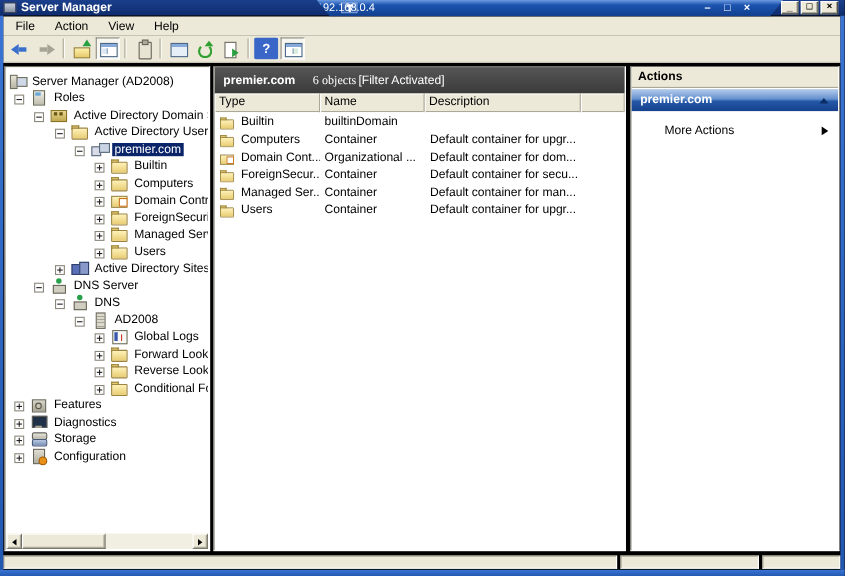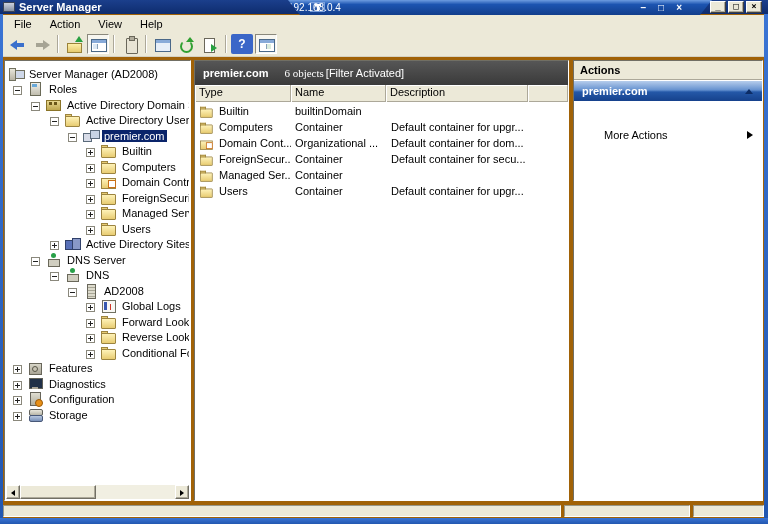--- a/index.html
+++ b/index.html
@@ -1,18 +1,18 @@
 <!DOCTYPE html>
 <html><head>
 <meta charset="utf-8">
 <style>
   * { margin:0; padding:0; box-sizing:border-box; }
   html,body { background:#444; }
   body { font-family:"Liberation Sans", sans-serif; }
-  #frame { position:relative; width:768px; height:524px; background:#a16207; overflow:hidden;
+  #frame { position:relative; width:768px; height:524px; background:#000000; overflow:hidden;
            font-size:11px; color:#000; }
 
   
   .titlebar { position:absolute; left:0; top:0; width:768px; height:14px;
               background:linear-gradient(#1b3f8c,#0e2c6e); display:flex; align-items:center; z-index:5; }
   .app-icon { width:12px; height:10px; margin:0 4px 0 3px;
               background:linear-gradient(#cdd2de,#8791a3); border:1px solid #3c4references4; border:1px solid #3c4456; }
   .title-text { color:#fff; font-weight:bold; font-size:11px; line-height:14px; }
 
   .win-buttons { position:absolute; right:6px; top:1px; display:flex; gap:2px; z-index:8; }
@@ -134,21 +134,21 @@
   .lv-cell { padding:0 4px; overflow:hidden; flex:0 0 auto; display:flex; align-items:center; }
 
   
   .actions-caption { height:19px; background:#ece9d8; border-bottom:1px solid #aca899;
                      font-weight:bold; line-height:18px; padding-left:6px; }
   .action-group-bar { height:20px; margin-top:1px; position:relative;
                       background:linear-gradient(#b6cdec,#6591cf 45%,#2458a8 55%,#16418c);
                       color:#fff; font-weight:bold; line-height:20px; padding-left:8px; }
   .chevron-up { position:absolute; right:9px; top:8px; width:0; height:0;
                 border-left:4px solid transparent; border-right:4px solid transparent; border-bottom:5px solid #0c2c66; }
-  .action-item { position:relative; margin-top:25px; height:18px; line-height:18px; padding-left:30px; }
+  .action-item { position:relative; margin-top:9px; height:18px; line-height:18px; padding-left:30px; }
   .submenu-arrow { position:absolute; right:9px; top:5px; width:0; height:0;
                    border-top:4px solid transparent; border-bottom:4px solid transparent; border-left:6px solid #000; }
 
   
   .statusbar { position:absolute; left:3px; top:504px; width:761px; height:14px; display:flex; gap:3px; align-items:center; }
   .status-cell { height:12px; background:#ece9d8; border:1px solid; border-color:#9a9786 #fff #fff #9a9786; }
   .edge { position:absolute; background:linear-gradient(#3a74d4,#2257b0); z-index:4; }
   .edge-l { left:0; top:14px; width:3px; height:510px; }
   .edge-r { right:0; top:14px; width:4px; height:510px; }
   .edge-b { left:0; bottom:0; width:768px; height:6px; }
@@ -305,27 +305,27 @@
     <span class="ti ti-features"></span>
     <span class="tlabel">Features</span>
   </div>
         <div class="trow" style="padding-left: 7px;">
     <span class="expander plus"></span>
     <span class="ti ti-diagnostics"></span>
     <span class="tlabel">Diagnostics</span>
   </div>
         <div class="trow" style="padding-left: 7px;">
     <span class="expander plus"></span>
+    <span class="ti ti-storage"></span>
+    <span class="tlabel">Storage</span>
+  </div>
+        <div class="trow" style="padding-left: 7px;">
+    <span class="expander plus"></span>
     <span class="ti ti-configuration"></span>
     <span class="tlabel">Configuration</span>
-  </div>
-        <div class="trow" style="padding-left: 7px;">
-    <span class="expander plus"></span>
-    <span class="ti ti-storage"></span>
-    <span class="tlabel">Storage</span>
   </div>
       </div>
     <div class="hscroll">
       <div class="sbtn left"></div>
       <div class="sthumb"></div>
       <div class="strack"></div>
       <div class="sbtn right"></div>
     </div>
   </div>
 
@@ -391,20 +391,23 @@
           </div>
   </div>
         <div class="lv-row">
     <div class="lv-cell" style="width:95px">
             <span class="ti ti-sm ti-folder"></span>
             <span>Managed Ser...</span>
           </div>
     <div class="lv-cell" style="width:96px">
             <span>Container</span>
           </div>
+    <div class="lv-cell" style="width:142px">
+            <span>Default container for man...</span>
+          </div>
   </div>
         <div class="lv-row">
     <div class="lv-cell" style="width:95px">
             <span class="ti ti-sm ti-folder"></span>
             <span>Users</span>
           </div>
     <div class="lv-cell" style="width:96px">
             <span>Container</span>
           </div>
     <div class="lv-cell" style="width:142px">

